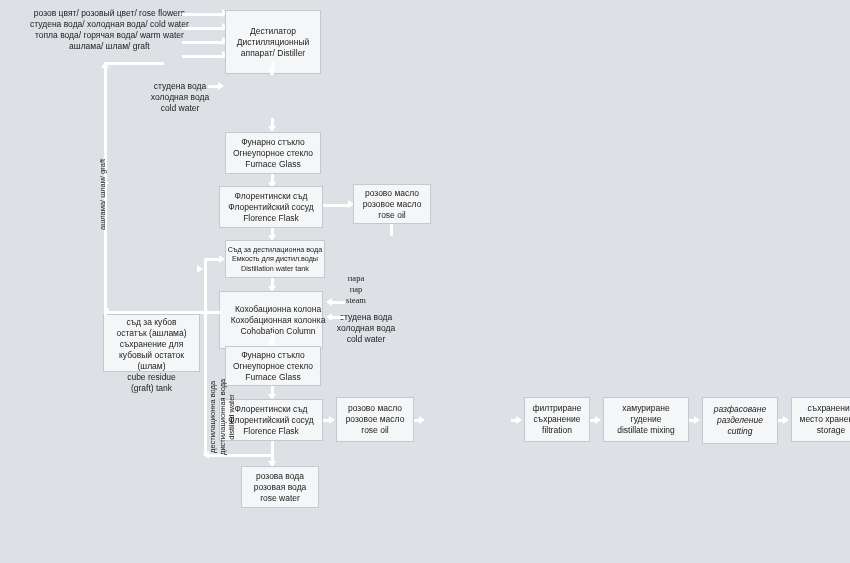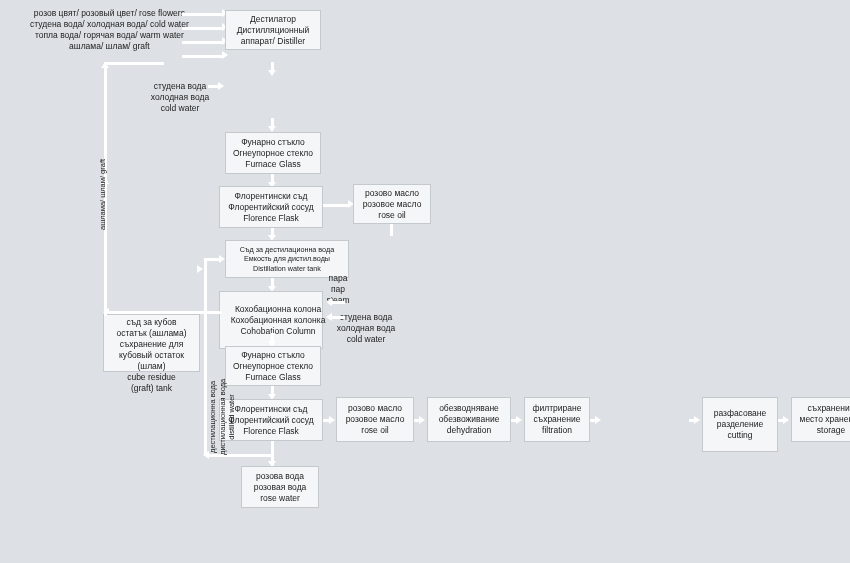--- a/index.html
+++ b/index.html
@@ -109,21 +109,21 @@
 
   <div class="ln-h" style="left:182px; top:13px; width:42px;"></div>
   <div class="arrow right" style="left:222px; top:9px;"></div>
   <div class="ln-h" style="left:182px; top:27px; width:42px;"></div>
   <div class="arrow right" style="left:222px; top:23px;"></div>
   <div class="ln-h" style="left:182px; top:41px; width:42px;"></div>
   <div class="arrow right" style="left:222px; top:37px;"></div>
   <div class="ln-h" style="left:182px; top:55px; width:42px;"></div>
   <div class="arrow right" style="left:222px; top:51px;"></div>
 
-  <div class="box" style="left:225px; top:10px; width:96px; height:40px;text-align:center;">
+  <div class="box" style="left:225px; top:10px; width:96px; height:64px;text-align:center;">
     <span class="ln">Дестилатор</span>
     <span class="ln">Дистилляционный</span>
     <span class="ln">аппарат/ Distiller</span>
   </div>
 
   <div class="ln-v" style="left:271px; top:62px; height:10px;"></div>
   <div class="arrow down" style="left:268px; top:70px;"></div>
 
 
   <div class="lbl" style="left:143px; top:81px; width:74px;">
@@ -158,36 +158,36 @@
   <div class="box" style="left:353px; top:184px; width:78px; height:40px;">
     <span class="ln">розово масло</span>
     <span class="ln">розовое масло</span>
     <span class="ln">rose oil</span>
   </div>
   <div class="ln-v" style="left:390px; top:224px; height:12px;"></div>
 
   <div class="ln-v" style="left:271px; top:228px; height:10px;"></div>
   <div class="arrow down" style="left:268px; top:235px;"></div>
 
-  <div class="box small" style="left:225px; top:240px; width:124px; height:38px;">
+  <div class="box small" style="left:225px; top:240px; width:100px; height:38px;">
     <span class="ln">Съд за дестилационна вода</span>
     <span class="ln">Емкость для дистил.воды</span>
     <span class="ln">Distillation water tank</span>
   </div>
 
   <div class="ln-v" style="left:271px; top:278px; height:10px;"></div>
   <div class="arrow down" style="left:268px; top:286px;"></div>
 
   <div class="box" style="left:219px; top:291px; width:104px; height:58px;padding-left:17px;">
     <span class="ln">Кохобационна колона</span>
     <span class="ln">Кохобационная колонка</span>
     <span class="ln">Cohobation Column</span>
   </div>
 
-  <div class="lbl" style="left:312px; top:273px; width:52px;">
+  <div class="lbl" style="left:330px; top:273px; width:52px;font-family:Liberation Serif, serif;">
     <span class="ln">пара</span>
     <span class="ln">пар</span>
     <span class="ln">steam</span>
   </div>
   <div class="ln-h" style="left:331px; top:301px; width:14px;"></div>
   <div class="arrow left" style="left:326px; top:298px;"></div>
 
   <div class="lbl" style="left:330px; top:312px; width:72px;">
     <span class="ln">студена вода</span>
     <span class="ln">холодная вода</span>
@@ -266,43 +266,43 @@
 
   <div class="box" style="left:336px; top:397px; width:78px; height:45px;">
     <span class="ln">розово масло</span>
     <span class="ln">розовое масло</span>
     <span class="ln">rose oil</span>
   </div>
 
   <div class="ln-h" style="left:414px; top:419px; width:8px;"></div>
   <div class="arrow right" style="left:419px; top:416px;"></div>
 
-  <div class="box" style="left:427px; top:397px; width:84px; height:45px;">
-    <span class="ln">обезводняване</span>
-    <span class="ln">обезвоживание</span>
-    <span class="ln">dehydration</span>
-  </div>
 
   <div class="ln-h" style="left:511px; top:419px; width:8px;"></div>
   <div class="arrow right" style="left:516px; top:416px;"></div>
 
   <div class="box" style="left:524px; top:397px; width:66px; height:45px;">
     <span class="ln">филтриране</span>
     <span class="ln">съхранение</span>
     <span class="ln">filtration</span>
   </div>
 
   <div class="ln-h" style="left:590px; top:419px; width:8px;"></div>
   <div class="arrow right" style="left:595px; top:416px;"></div>
 
+  <div class="box" style="left:603px; top:397px; width:86px; height:45px;">
+    <span class="ln">хамуриране</span>
+    <span class="ln">гудение</span>
+    <span class="ln">distillate mixing</span>
+  </div>
 
   <div class="ln-h" style="left:689px; top:419px; width:8px;"></div>
   <div class="arrow right" style="left:694px; top:416px;"></div>
 
-  <div class="box" style="left:702px; top:397px; width:76px; height:55px;">
+  <div class="box" style="left:702px; top:397px; width:76px; height:47px;font-style:italic;">
     <span class="ln">разфасоване</span>
     <span class="ln">разделение</span>
     <span class="ln">cutting</span>
   </div>
 
   <div class="ln-h" style="left:778px; top:419px; width:8px;"></div>
   <div class="arrow right" style="left:783px; top:416px;"></div>
 
   <div class="box" style="left:791px; top:397px; width:80px; height:45px;">
     <span class="ln">съхранение</span>

